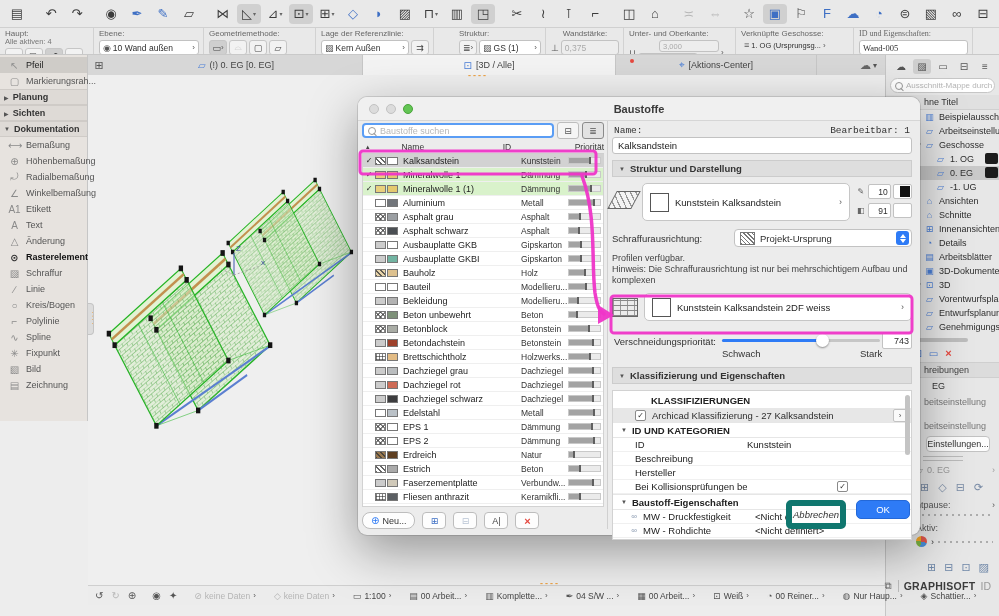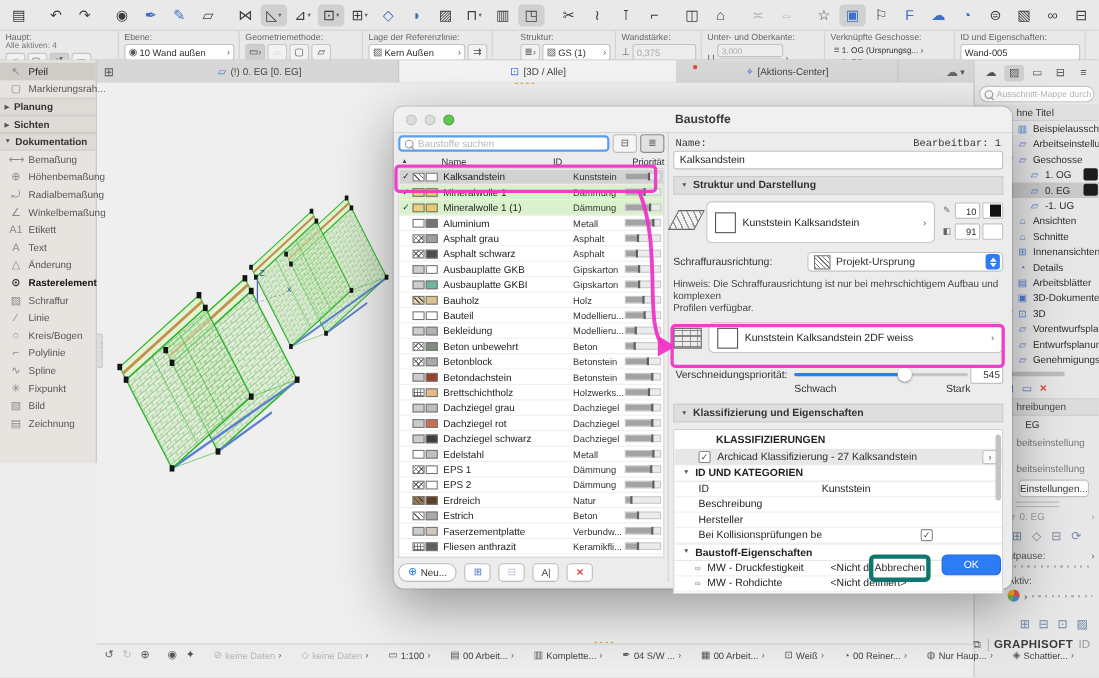--- a/index.html
+++ b/index.html
@@ -230,21 +230,21 @@
   .grphead{display:flex;align-items:center;gap:5px;font-weight:bold;color:#222;height:14px;padding-left:8px;
            border-top:1px solid #e6e6e6;border-bottom:1px solid #e6e6e6;}
   .grphead .tri{font-size:6px;color:#555;}
   .kvrow{display:flex;align-items:center;height:13px;border-bottom:1px solid #f0f0f0;padding-left:22px;}
   .kvrow .lic{width:16px;color:#8a9ab0;font-size:8px;flex:none;margin-left:-14px;padding-right:6px;text-align:right;}
   .kvrow .k{width:112px;color:#222;white-space:nowrap;overflow:hidden;flex:none;}
   .kvrow .v{color:#222;white-space:nowrap;}
   .vscroll{position:absolute;right:1px;top:4px;width:5px;height:60px;background:#c4c4c4;border-radius:3px;}
   .dbtns{position:absolute;right:2px;bottom:0px;display:flex;gap:10px;}
   .btn{height:17px;border-radius:5px;display:flex;align-items:center;justify-content:center;font-size:9.5px;}
-  .btn.cancel{width:48px;background:#fdfdfd;border:4px solid #0f766e;color:#333;}
+  .btn.cancel{width:48px;background:#fdfdfd;border:6px solid #0f766e;color:#333;font-style:italic;}
   .btn.ok{width:52px;background:#2e7bf6;color:#fff;border:1px solid #2368d8;}
   
   #annot{position:absolute;left:0;top:0;width:999px;height:616px;z-index:20;pointer-events:none;}
 </style>
 </head>
 <body>
 
 <div id="root">
 
   <div id="toolbar">
@@ -288,21 +288,21 @@
       <div class="ticon blueic">☁</div>
       <div class="ticon blueic">◔</div>
       <div class="ticon">⊜</div>
       <div class="ticon">▧</div>
       <div class="ticon">∞</div>
       <div class="ticon">⊟</div>
       <div class="ticon">⊘</div>
       <i class="tsep"></i>
     </div>
   <div id="infobar">
-      <div class="isec" style="width: 108px;">
+      <div class="isec" style="width: 94px;">
         <div class="ilabel">Haupt:</div>
         <div class="isub">Alle aktiven: 4</div>
         <div class="irow">
           <span class="ibtn">⇥<span class="ichev">›</span></span>
           <span class="ibtn">▢<span class="ichev">›</span></span>
           <span class="ibtn sel">↺</span>
           <span class="ibtn">▭</span>
           <span class="ichev">›</span>
         </div>
       </div>
@@ -340,35 +340,35 @@
         <div class="ilabel">Struktur:</div>
         <div class="irow">
           <span class="ibtn">≣<span class="ichev">›</span></span>
           <span class="ifield" style="width: 56px;">
             <span class="iic">▨</span>
             <span>GS (1)</span>
             <span class="ichev" style="margin-left: auto;">›</span>
           </span>
         </div>
       </div>
-      <div class="isec" style="width: 78px;">
+      <div class="isec" style="width: 78px; text-align: center;">
         <div class="ilabel">Wandstärke:</div>
         <div class="irow">
           <span class="iic">⊥</span>
           <span class="ifield dis" style="width: 52px;">
             <span>0,375</span>
           </span>
         </div>
       </div>
       <div class="isec" style="width: 112px;">
         <div class="ilabel">Unter- und Oberkante:</div>
         <div class="irow">
           <span class="iic">⊔</span>
           <span class="istack">
-            <span class="ifield dis" style="width: 52px;">3,000</span>
+            <span class="ifield dis" style="width: 52px; margin-left: 21px;">3,000</span>
             <span class="ifield" style="width: 52px;">-0,100</span>
           </span>
           <span class="ichev">›</span>
         </div>
       </div>
       <div class="isec" style="width: 118px;">
         <div class="ilabel">Verknüpfte Geschosse:</div>
         <div class="irow">
           <span class="irows">
             <span class="ifield">
@@ -377,21 +377,21 @@
               <span class="ichev">›</span>
             </span>
             <span class="ifield">
               <span class="iic">⌂</span>
               <span>0. EG</span>
               <span class="ichev">›</span>
             </span>
           </span>
         </div>
       </div>
-      <div class="isec" style="width: 119px;">
+      <div class="isec" style="width: 119px; font-family: Liberation Serif, serif;">
         <div class="ilabel">ID und Eigenschaften:</div>
         <div class="irow">
           <span class="ifield" style="width: 108px;">
             <span>Wand-005</span>
           </span>
         </div>
       </div>
     </div>
 
   <div id="tabbar">
@@ -1126,40 +1126,40 @@
       <div class="hatchrow">
         <span class="lab">Schraffurausrichtung:</span>
         <div class="dropdown">
           <span class="dd-hatch"></span>
           <span>Projekt-Ursprung</span>
           <span class="stepper"></span>
         </div>
       </div>
 
       <div class="note">
+        <div>Profilen verfügbar.</div>
         <div>Hinweis: Die Schraffurausrichtung ist nur bei mehrschichtigem Aufbau und komplexen</div>
-        <div>Profilen verfügbar.</div>
       </div>
 
       <div class="structrow" style="margin-top:7px;">
         <span class="brickic"></span>
         <div class="bigbtn sm">
           <span class="hsw plain"></span>
           <span>Kunststein Kalksandstein 2DF weiss</span>
           <span class="chev">›</span>
         </div>
       </div>
 
       <div class="prio">
         <span class="lab">Verschneidungspriorität:</span>
         <div class="ptrack">
           <div class="pfill" id="pfill" style="width: 63.5%;"></div>
           <div class="pthumb" id="pthumb" style="left: 63.5%;"></div>
         </div>
-        <span class="pval">545</span>
+        <span class="pval">743</span>
         <span class="pweak">Schwach</span>
         <span class="pstrong">Stark</span>
       </div>
 
       <div class="rsec" style="margin-top:4px;">
         <span class="tri">▼</span>
         <span>Klassifizierung und Eigenschaften</span>
       </div>
 
       <div class="propbox">

